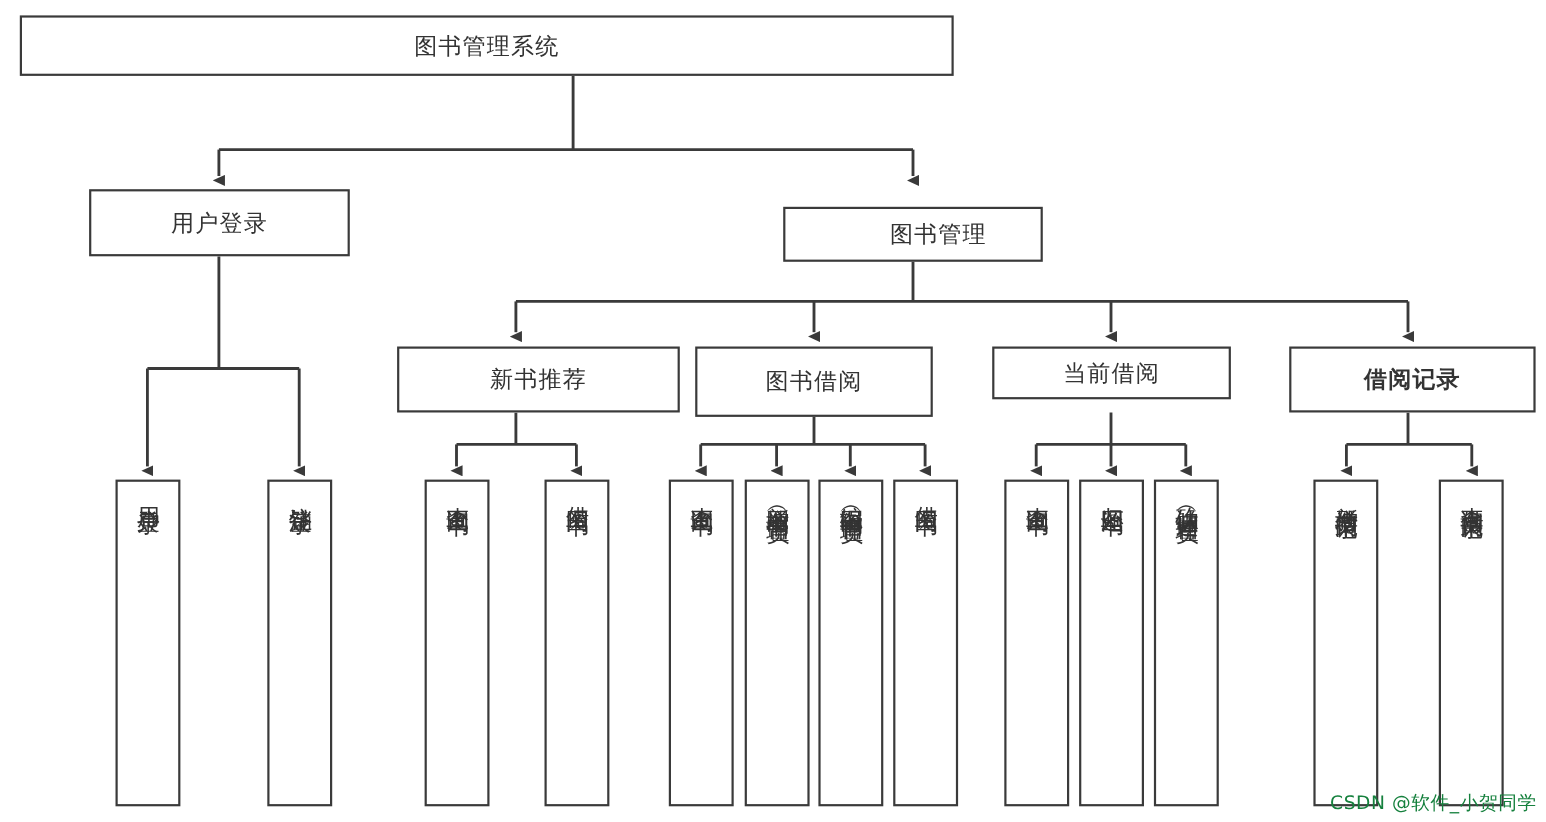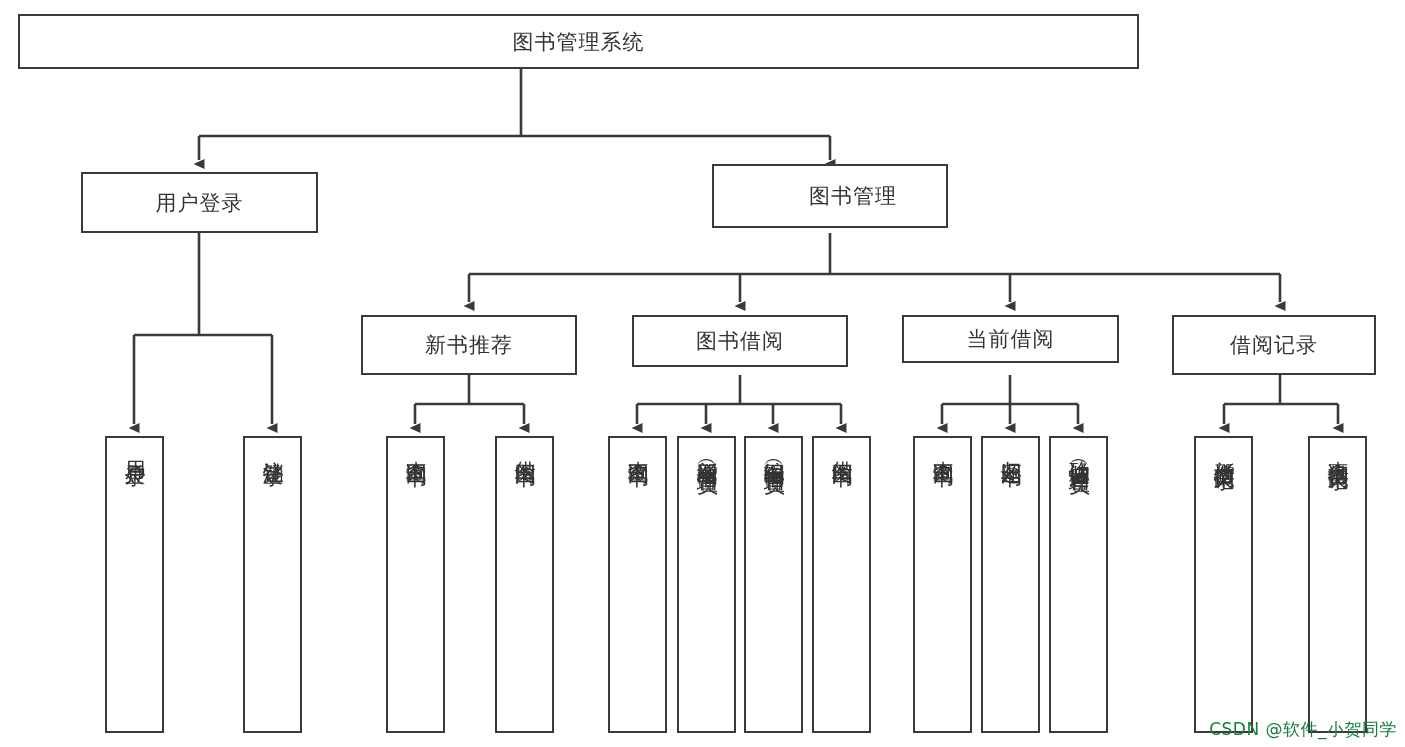--- a/index.html
+++ b/index.html
@@ -71,41 +71,41 @@
       <path d="M1010,404 L1010,424" marker-end="url(#ah)"></path>
       <path d="M1078,404 L1078,424" marker-end="url(#ah)"></path>
 
       <path d="M1280,375 L1280,404"></path>
       <path d="M1224,404 L1338,404"></path>
       <path d="M1224,404 L1224,424" marker-end="url(#ah)"></path>
       <path d="M1338,404 L1338,424" marker-end="url(#ah)"></path>
     </g>
   </svg>
 
-  <div class="node root" style="left:18px;top:14px;width:1121px;height:55px;">
+  <div class="node root" style="left:18px;top:14px;width:849px;height:55px;">
     <span class="hbox">图书管理系统</span>
   </div>
 
   <div class="node" style="left:81px;top:172px;width:237px;height:61px;">
     <span class="hbox">用户登录</span>
   </div>
-  <div class="node" style="left:712px;top:164px;width:236px;height:64px;padding-left:46px;">
+  <div class="node" style="left:712px;top:188px;width:236px;height:50px;padding-left:46px;">
     <span class="hbox">图书管理</span>
   </div>
 
-  <div class="node" style="left:361px;top:315px;width:216px;height:60px;">
+  <div class="node" style="left:361px;top:315px;width:257px;height:60px;">
     <span class="hbox">新书推荐</span>
   </div>
-  <div class="node" style="left:632px;top:315px;width:216px;height:52px;">
+  <div class="node" style="left:632px;top:315px;width:216px;height:64px;">
     <span class="hbox">图书借阅</span>
   </div>
   <div class="node" style="left:902px;top:315px;width:217px;height:48px;">
     <span class="hbox">当前借阅</span>
   </div>
-  <div class="node" style="left:1172px;top:315px;width:204px;height:60px;">
+  <div class="node" style="left:1172px;top:315px;width:224px;height:60px;font-weight:bold;">
     <span class="hbox">借阅记录</span>
   </div>
 
   <div class="node leaf" style="left:105px;top:436px;width:59px;height:297px;">
     <span class="vtext">用户登录</span>
   </div>
   <div class="node leaf" style="left:243px;top:436px;width:59px;height:297px;">
     <span class="vtext">注销登录</span>
   </div>
 

